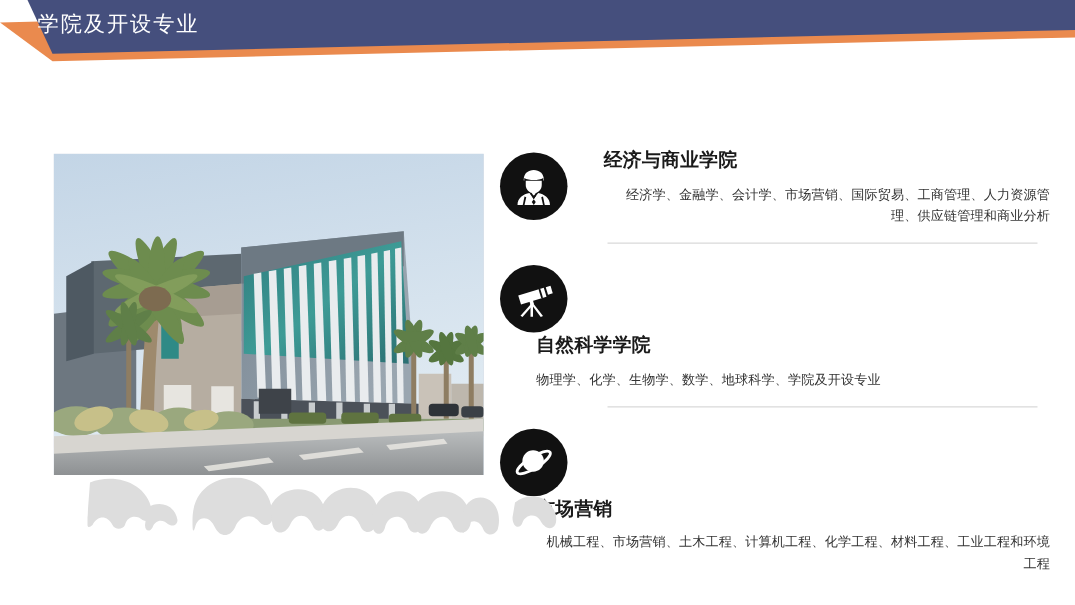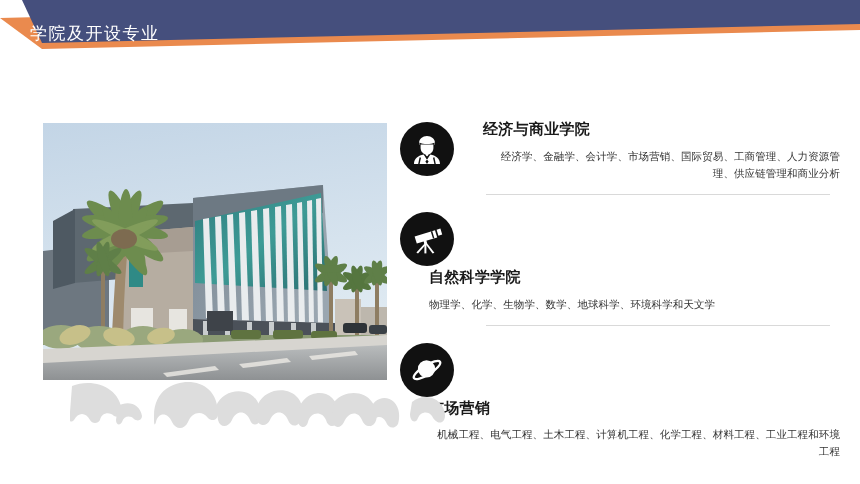--- a/index.html
+++ b/index.html
@@ -22,21 +22,21 @@
     position: absolute;
     left: 0; top: 0;
     width: 860px; height: 60px;
     overflow: hidden;
     pointer-events: none;
   }
   .banner-svg { display: block; }
 
   .banner-title {
     position: absolute;
-    left: 30px; top: 22px;
+    left: 30px; top: 8px;
     font-size: 17px;
     letter-spacing: 1.5px;
     color: #ffffff;
     font-weight: 400;
     white-space: nowrap;
     z-index: 5;
   }
 
   
   .photo {
@@ -338,21 +338,21 @@
 
           <path d="M 13.2,17.8 L 16.0,17.0 L 17.2,21.4 L 14.4,22.2 Z" fill="#ffffff"></path>
 
           <path d="M 14.4,21.2 L 16.4,21.2 L 16.4,31.4 L 14.4,31.4 Z" fill="#ffffff"></path>
           <path d="M 14.6,21.4 L 16.2,22.2 L 8.0,31.6 L 6.4,30.6 Z" fill="#ffffff"></path>
           <path d="M 15.0,21.4 L 16.6,20.8 L 24.4,30.8 L 22.6,31.6 Z" fill="#ffffff"></path>
         </svg>
       </div>
       <div class="row-text">
         <div class="row-title">自然科学学院</div>
-        <div class="row-desc">物理学、化学、生物学、数学、地球科学、环境科学和天文学</div>
+        <div class="row-desc">物理学、化学、生物学、数学、地球科学、学院及开设专业</div>
       </div>
     </div>
 
     <div class="row divided">
       <div class="icon-circle">
         <svg width="34" height="34" viewBox="0 0 34 34" xmlns="http://www.w3.org/2000/svg">
           <defs>
             <mask id="ringmask">
               <rect x="0" y="0" width="34" height="34" fill="#ffffff"></rect>
               <circle cx="16.5" cy="15.8" r="8.6" fill="#000000"></circle>
@@ -365,21 +365,21 @@
             <ellipse cx="17" cy="17" rx="15.4" ry="4.6" fill="none" stroke="#ffffff" stroke-width="2.3"></ellipse>
           </g>
 
           <g transform="rotate(-32 17 17)">
             <path d="M 1.6,17 A 15.4,4.6 0 0 1 17,12.4 L 17,17 Z" fill="none"></path>
           </g>
         </svg>
       </div>
       <div class="row-text">
         <div class="row-title">市场营销</div>
-        <div class="row-desc">机械工程、电气工程、土木工程、计算机工程、化学工程、材料工程、工业工程和环境工程</div>
+        <div class="row-desc">机械工程、市场营销、土木工程、计算机工程、化学工程、材料工程、工业工程和环境工程</div>
       </div>
     </div>
 
   </div>
 
   <div class="clouds">
     <svg width="380" height="70" viewBox="0 0 380 70" xmlns="http://www.w3.org/2000/svg">
       <g fill="#dddddd">
 
         <path d="M 2,4 C 22,-4 50,4 52,30 C 52,34 48,36 44,34 C 40,30 32,30 30,38 C 28,42 22,42 20,38 C 16,30 8,30 4,38 C 0,42 -2,38 0,30 Z"></path>

